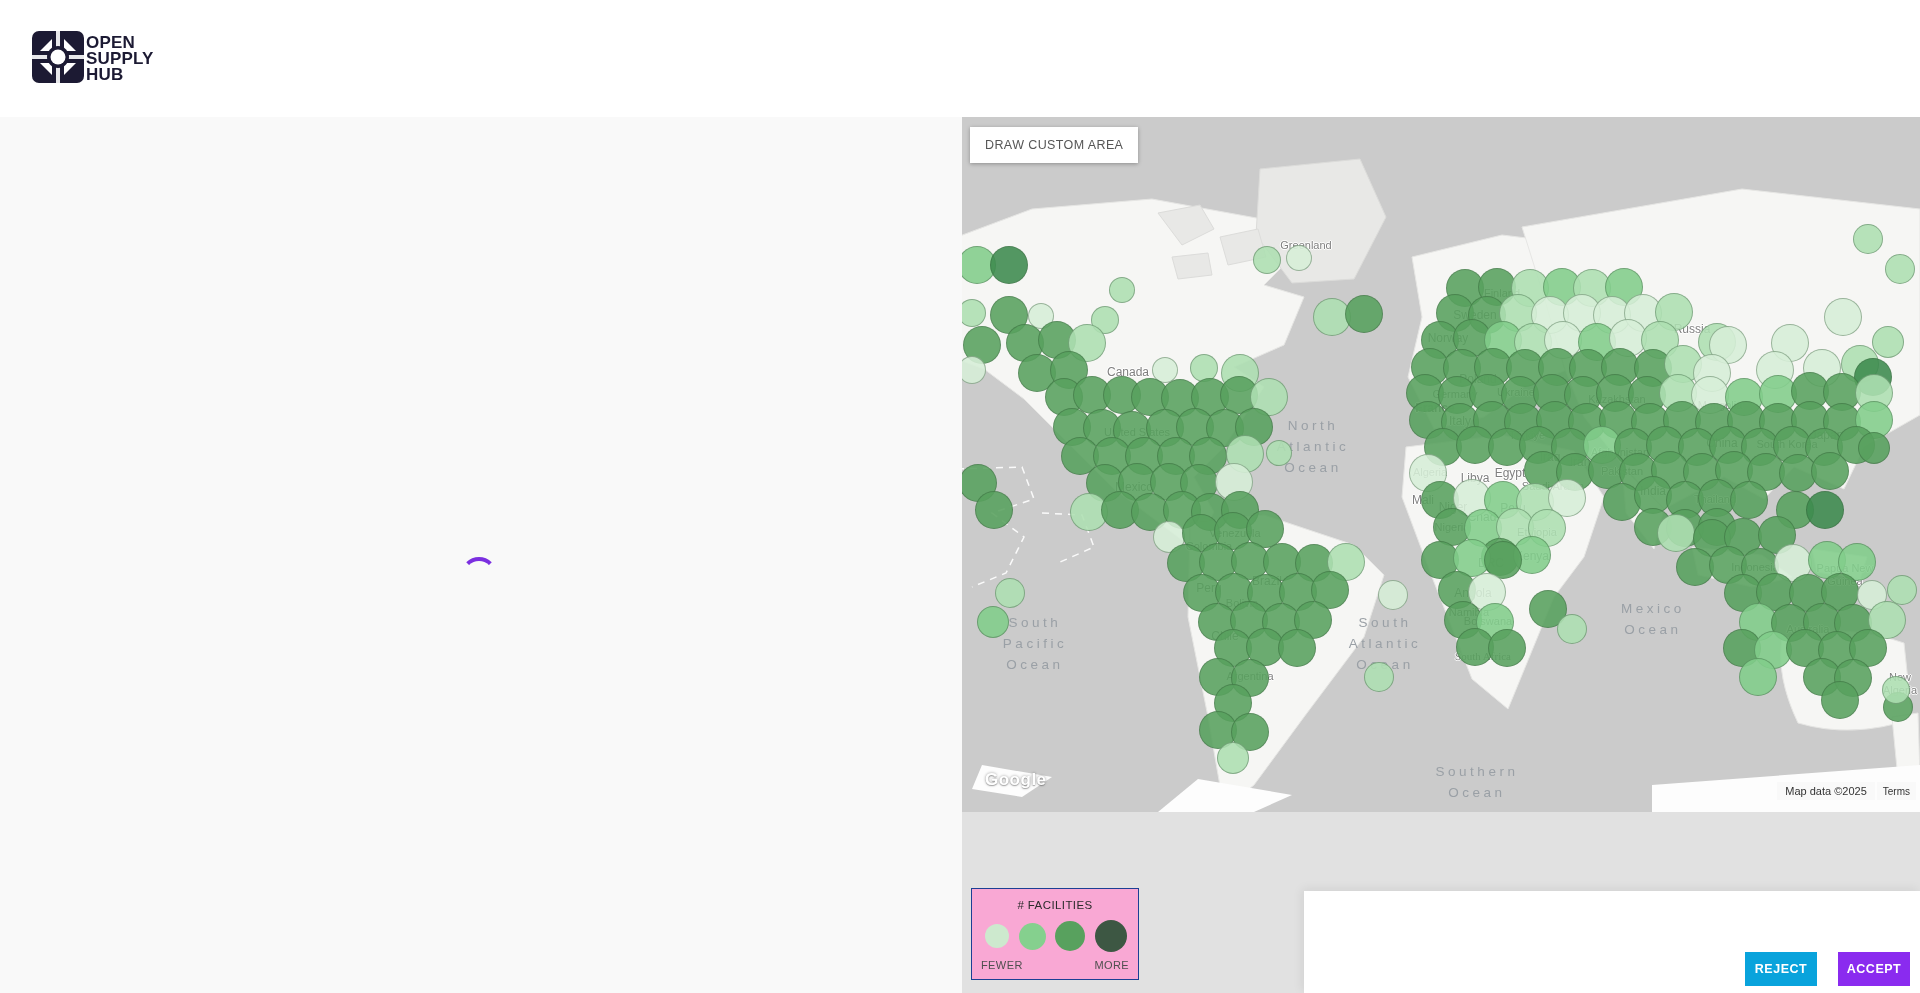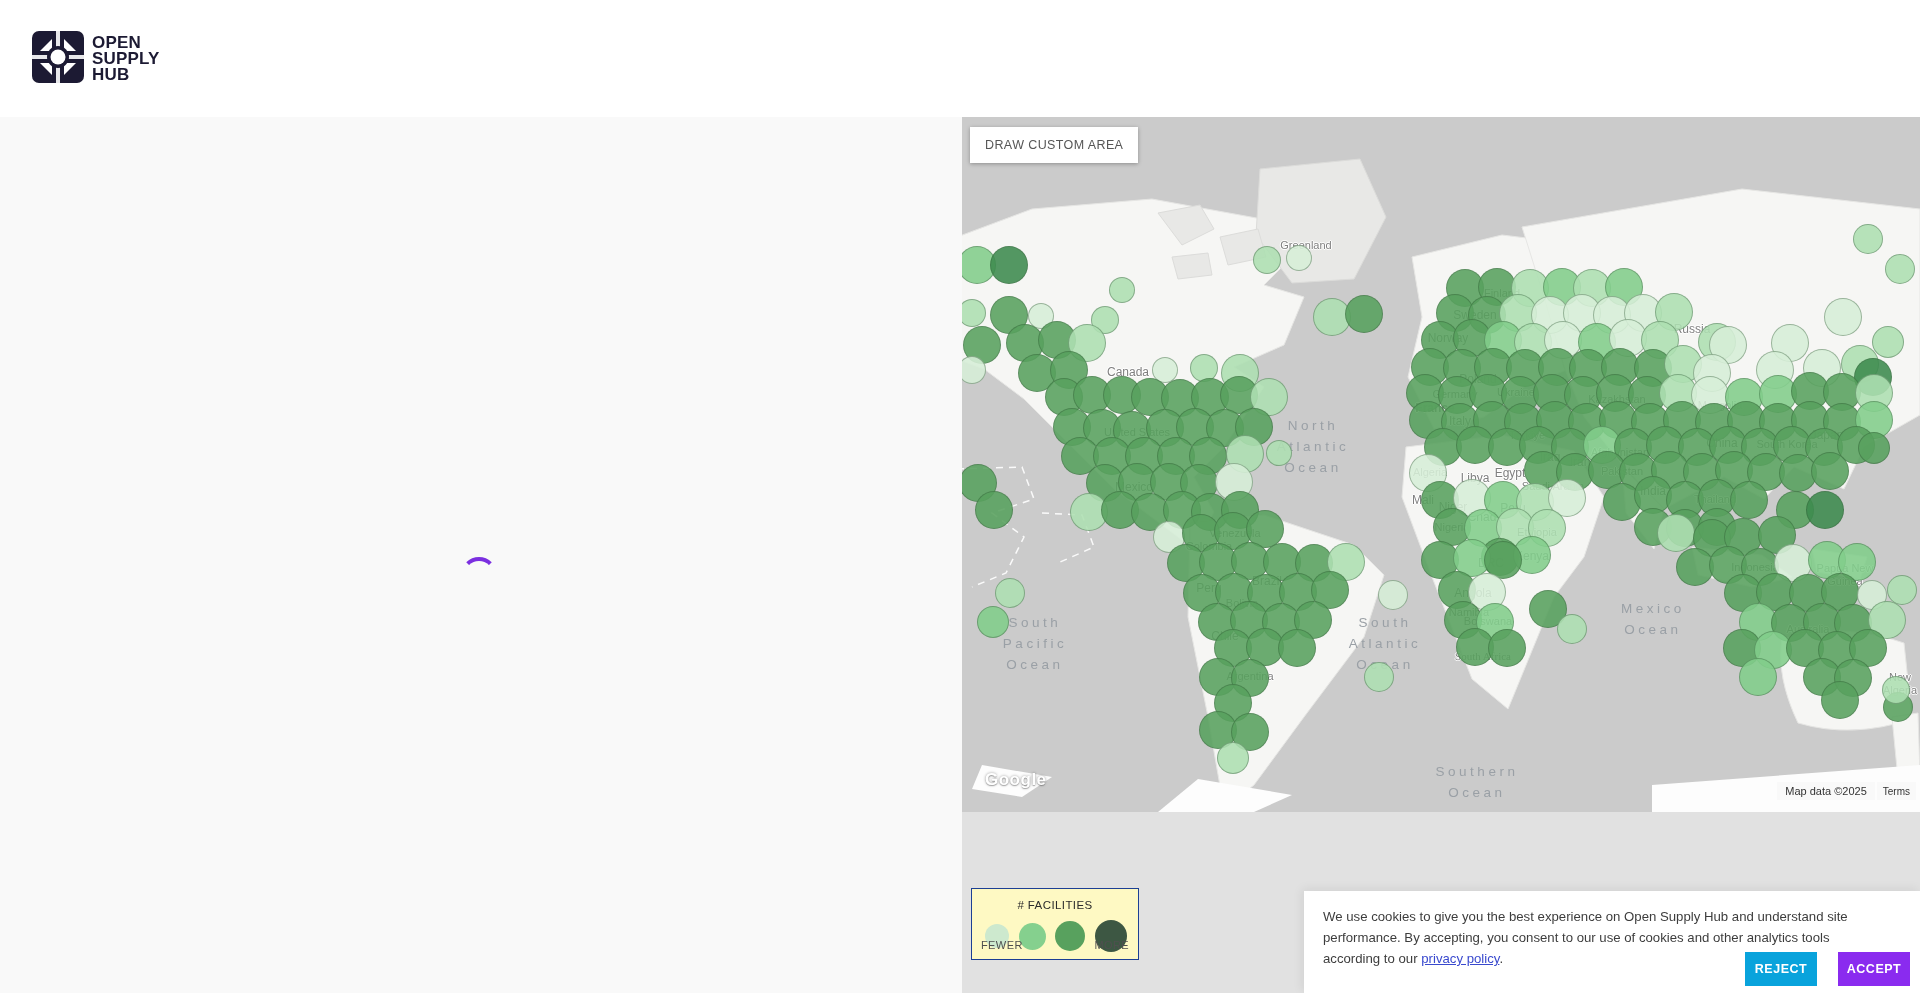--- a/index.html
+++ b/index.html
@@ -1,21 +1,21 @@
 <!DOCTYPE html>
 <html><head>
 <meta charset="utf-8">
 <style>
   * { margin:0; padding:0; box-sizing:border-box; }
   html,body { width:1920px; height:993px; overflow:hidden; font-family:"Liberation Sans",sans-serif; background:#fff; }
   .app { position:relative; width:1920px; height:993px; }
 
   
   header { position:absolute; left:0; top:0; width:1920px; height:117px; background:#ffffff; display:flex; align-items:center; padding:0 42px 0 32px; z-index:50; }
-  .logo { display:flex; align-items:center; gap:8px; cursor:pointer; }
+  .logo { display:flex; align-items:center; gap:2px; cursor:pointer; }
   .logo-text { display:flex; flex-direction:column; justify-content:center; }
   .logo-text span { font-size:17px; font-weight:bold; letter-spacing:.2px; line-height:16px; color:#1c1a33; }
   nav { margin-left:auto; display:flex; align-items:center; gap:44px; }
   .nav-item { display:flex; align-items:center; gap:7px; font-size:16.5px; font-weight:bold; color:#1e1a3c; cursor:pointer; white-space:nowrap; }
   .chev { display:inline-block; width:10px; height:7px; }
   .chev svg { display:block; }
   .right-group { display:flex; align-items:center; gap:32px; margin-left:36px; }
   .globe-btn { display:flex; align-items:center; gap:6px; cursor:pointer; }
   .login { font-size:16.5px; font-weight:bold; color:#1e1a3c; cursor:pointer; white-space:nowrap; }
   .add-data { width:92px; height:50px; background:#FCCF3F; border:none; font-family:inherit; font-size:16px; font-weight:bold; color:#1c1a33; cursor:pointer; }
@@ -34,21 +34,21 @@
       text-shadow:-1px 0 #fff,1px 0 #fff,0 -1px #fff,0 1px #fff; }
   .country-label.small { font-size:11px; }
   .ocean-label { position:absolute; z-index:1; transform:translate(-50%,-50%); font-size:13.5px; color:#9aa0a6; letter-spacing:3.5px; text-align:center; line-height:1.55; white-space:pre-line; }
   .draw-area-btn { position:absolute; left:8px; top:10px; z-index:5; background:#fff; border:none; padding:11px 15px; font-family:inherit; font-size:12.5px; color:#565656; letter-spacing:.4px; box-shadow:0 1px 4px rgba(0,0,0,.3); cursor:pointer; }
   .google-logo { position:absolute; left:23px; bottom:22px; z-index:5; font-size:17px; font-weight:bold; letter-spacing:.5px; color:#fff; text-shadow:0 0 3px rgba(0,0,0,.4),0 1px 1px rgba(0,0,0,.25); cursor:pointer; }
   .attribution { position:absolute; right:4px; bottom:12px; z-index:5; display:flex; align-items:stretch; gap:2px; }
   .attr-chip { background:rgba(248,248,248,.85); color:#333; font-size:11px; padding:3px 8px; }
   .terms-chip { background:rgba(248,248,248,.85); color:#333; font-size:10px; padding:4px 6px 3px; cursor:pointer; }
 
   .band { position:relative; width:958px; height:181px; background:#e1e1e1; }
-  .legend { position:absolute; left:9px; top:76px; width:168px; height:72px; background:#fef9c3; border:1.5px solid #1c3f94; }
+  .legend { position:absolute; left:9px; top:76px; width:168px; height:92px; background:#f9a8d4; border:1.5px solid #1c3f94; }
   .legend-title { text-align:center; margin-top:10px; font-size:11.5px; color:#2b2b2b; letter-spacing:.4px; }
   .legend-circles { position:absolute; left:0; top:0; width:100%; height:100%; }
   .legend-dot { position:absolute; border-radius:50%; }
   .legend-labels { position:absolute; left:9px; right:9px; bottom:8px; display:flex; justify-content:space-between; font-size:11px; color:#4f4f4f; letter-spacing:.4px; }
 
   
   .cookie { position:absolute; left:1304px; top:891px; width:616px; height:102px; background:#fff; z-index:60; box-shadow:-2px -2px 10px rgba(0,0,0,.07); padding:15px 10px 0 19px; }
   .cookie-text { font-size:13.2px; color:#3d3d3d; line-height:21px; width:560px; }
   .cookie-text a { color:#3949ce; text-decoration:underline; cursor:pointer; }
   .cookie-actions { position:absolute; right:10px; bottom:7px; display:flex; gap:21px; }
@@ -465,22 +465,19 @@
           <div class="legend-labels">
             <span>FEWER</span>
             <span>MORE</span>
           </div>
         </div>
       </div>
     </section>
   </div>
 
   <aside class="cookie">
-    <p class="cookie-text">
-      <span>We use cookies to give you the best experience on Open Supply Hub and understand site performance. By accepting, you consent to our use of cookies and other analytics tools according to our </span><a>privacy policy</a><span>.</span>
-    </p>
     <div class="cookie-actions">
       <button class="cookie-btn btn-reject">REJECT</button>
       <button class="cookie-btn btn-accept">ACCEPT</button>
     </div>
   </aside>
 
 </div>
 
 </body></html>

